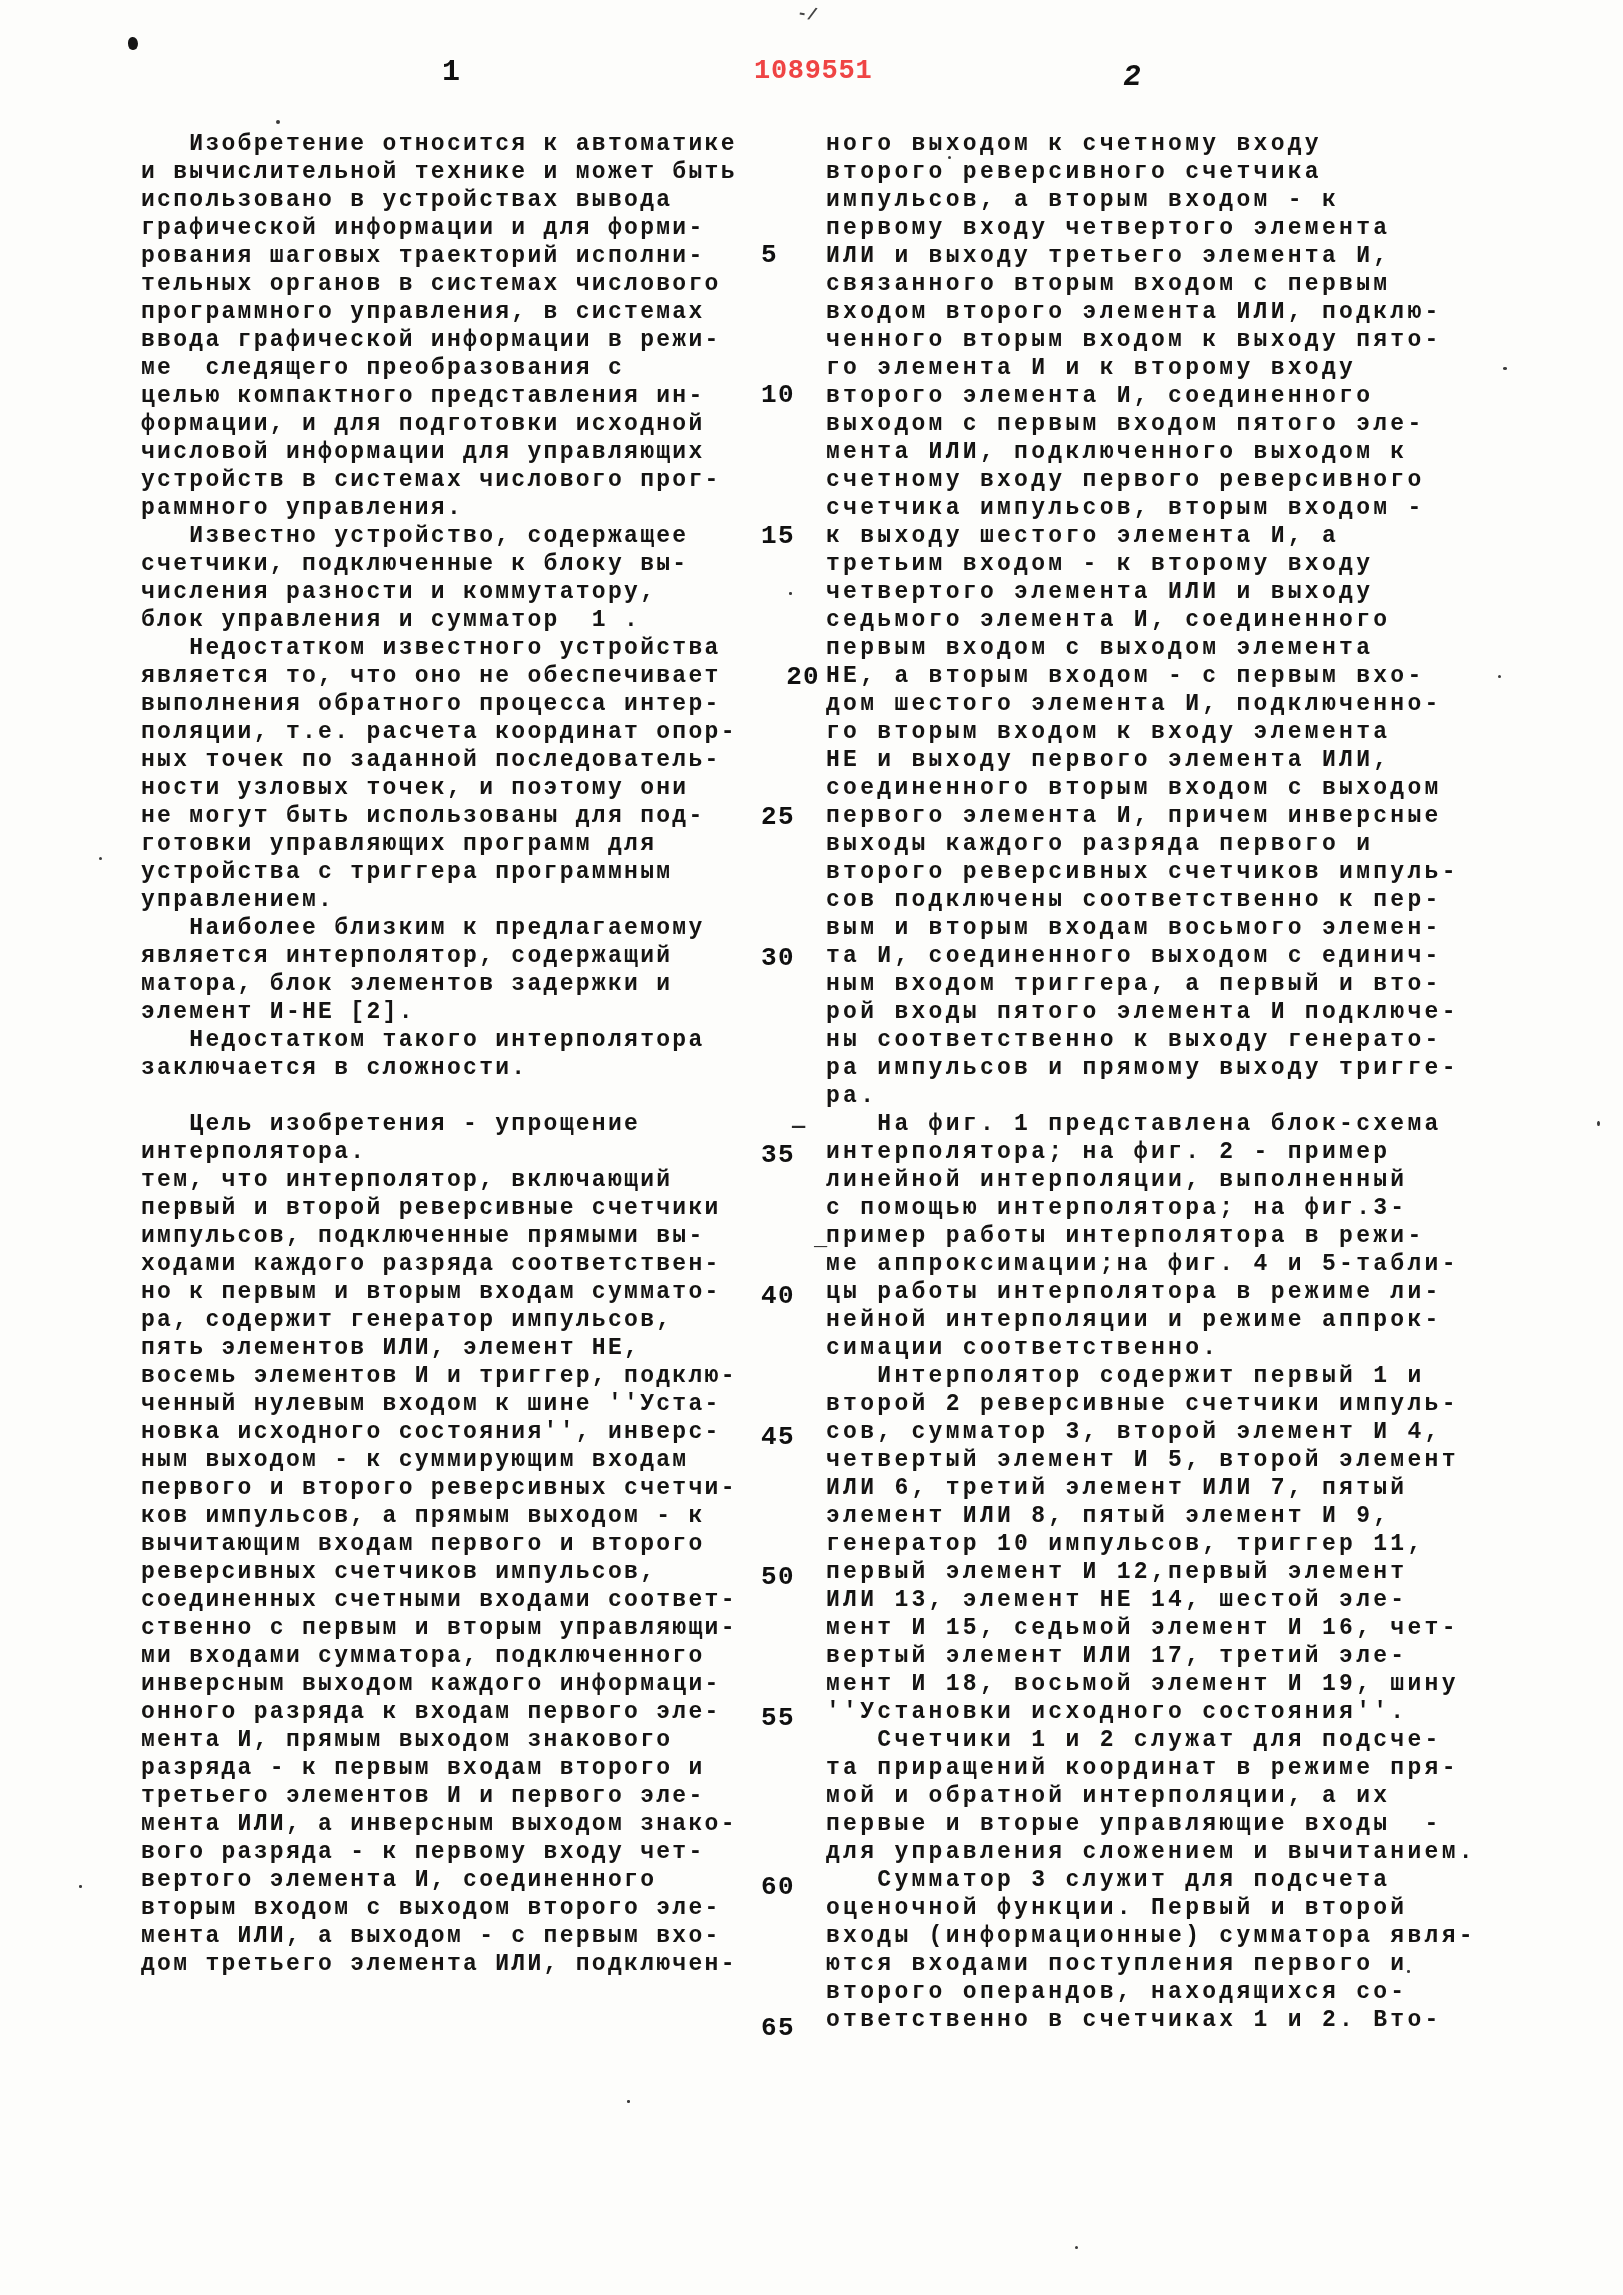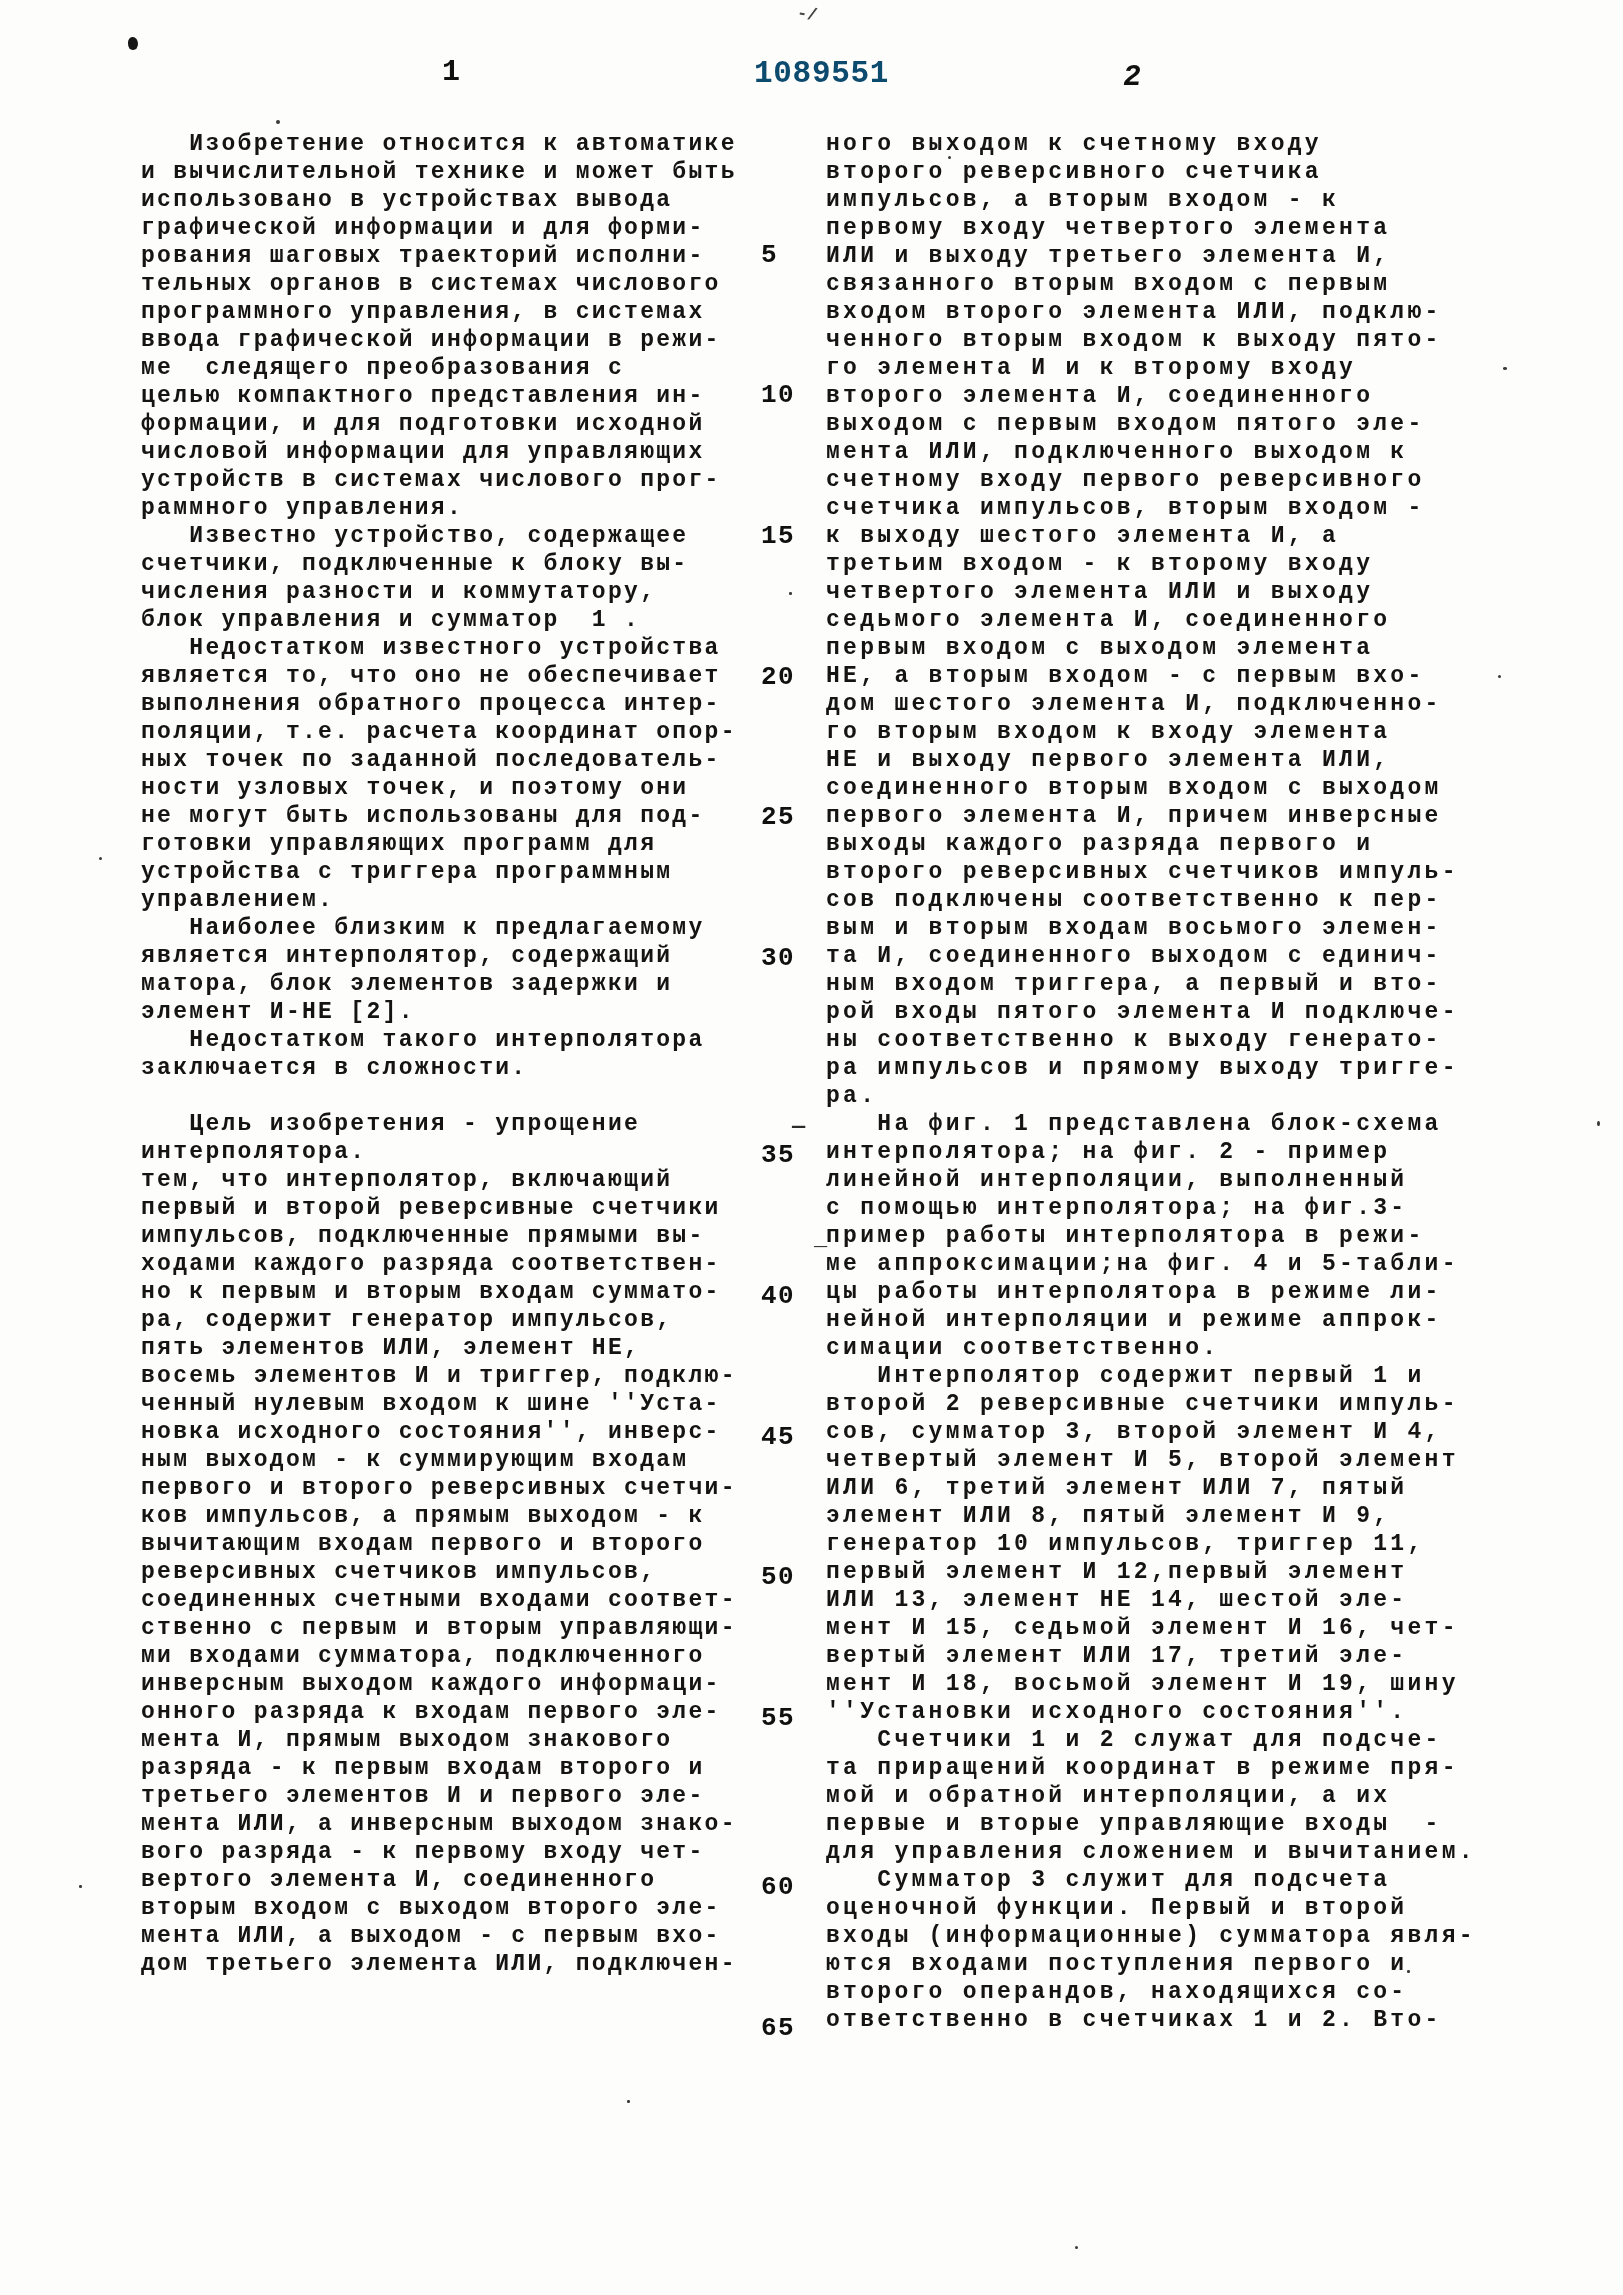--- a/index.html
+++ b/index.html
@@ -11,21 +11,21 @@
     color:#151413;
     overflow:hidden;
   }
   .page{position:absolute;inset:0;}
   
   .colnum{position:absolute;font-weight:700;font-size:30px;color:#111;}
   .colnum.left{left:442px;top:55px;}
   .colnum.right{left:1123px;top:60px;transform:skewX(-8deg);}
   .patent-num{
     position:absolute;left:754px;top:56px;
-    font-weight:700;font-size:31px;letter-spacing:0.7px;color:#0c4a6e;
+    font-weight:700;font-size:27px;letter-spacing:0.7px;color:#ef4444;
   }
   .corner-mark{position:absolute;left:797px;top:5.2px;font-size:17px;font-weight:700;color:#444;transform:rotate(8deg);}
   
   .col{position:absolute;top:130px;font-weight:700;font-size:23px;line-height:28px;}
   #left-col{left:141px;letter-spacing:2.3px;}
   #right-col{left:826px;letter-spacing:3.3px;}
   .line{height:28px;white-space:pre;}
   
   .marker{
     position:absolute;left:761px;width:59px;
@@ -184,21 +184,21 @@
       <div class="line">входы (информационные) сумматора явля-</div>
       <div class="line">ются входами поступления первого и</div>
       <div class="line">второго операндов, находящихся со-</div>
       <div class="line">ответственно в счетчиках 1 и 2. Вто-</div>
     </div>
 
   <div id="markers">
       <div class="marker" style="top: 240px;">5</div>
       <div class="marker" style="top: 380px;">10</div>
       <div class="marker" style="top: 521px;">15</div>
-      <div class="marker" style="top: 662px;">20</div>
+      <div class="marker" style="top: 662px; text-align: right;">20</div>
       <div class="marker" style="top: 802px;">25</div>
       <div class="marker" style="top: 943px;">30</div>
       <div class="marker" style="top: 1140px;">35</div>
       <div class="marker" style="top: 1281px;">40</div>
       <div class="marker" style="top: 1422px;">45</div>
       <div class="marker" style="top: 1562px;">50</div>
       <div class="marker" style="top: 1703px;">55</div>
       <div class="marker" style="top: 1872px;">60</div>
       <div class="marker" style="top: 2013px;">65</div>
     </div>

